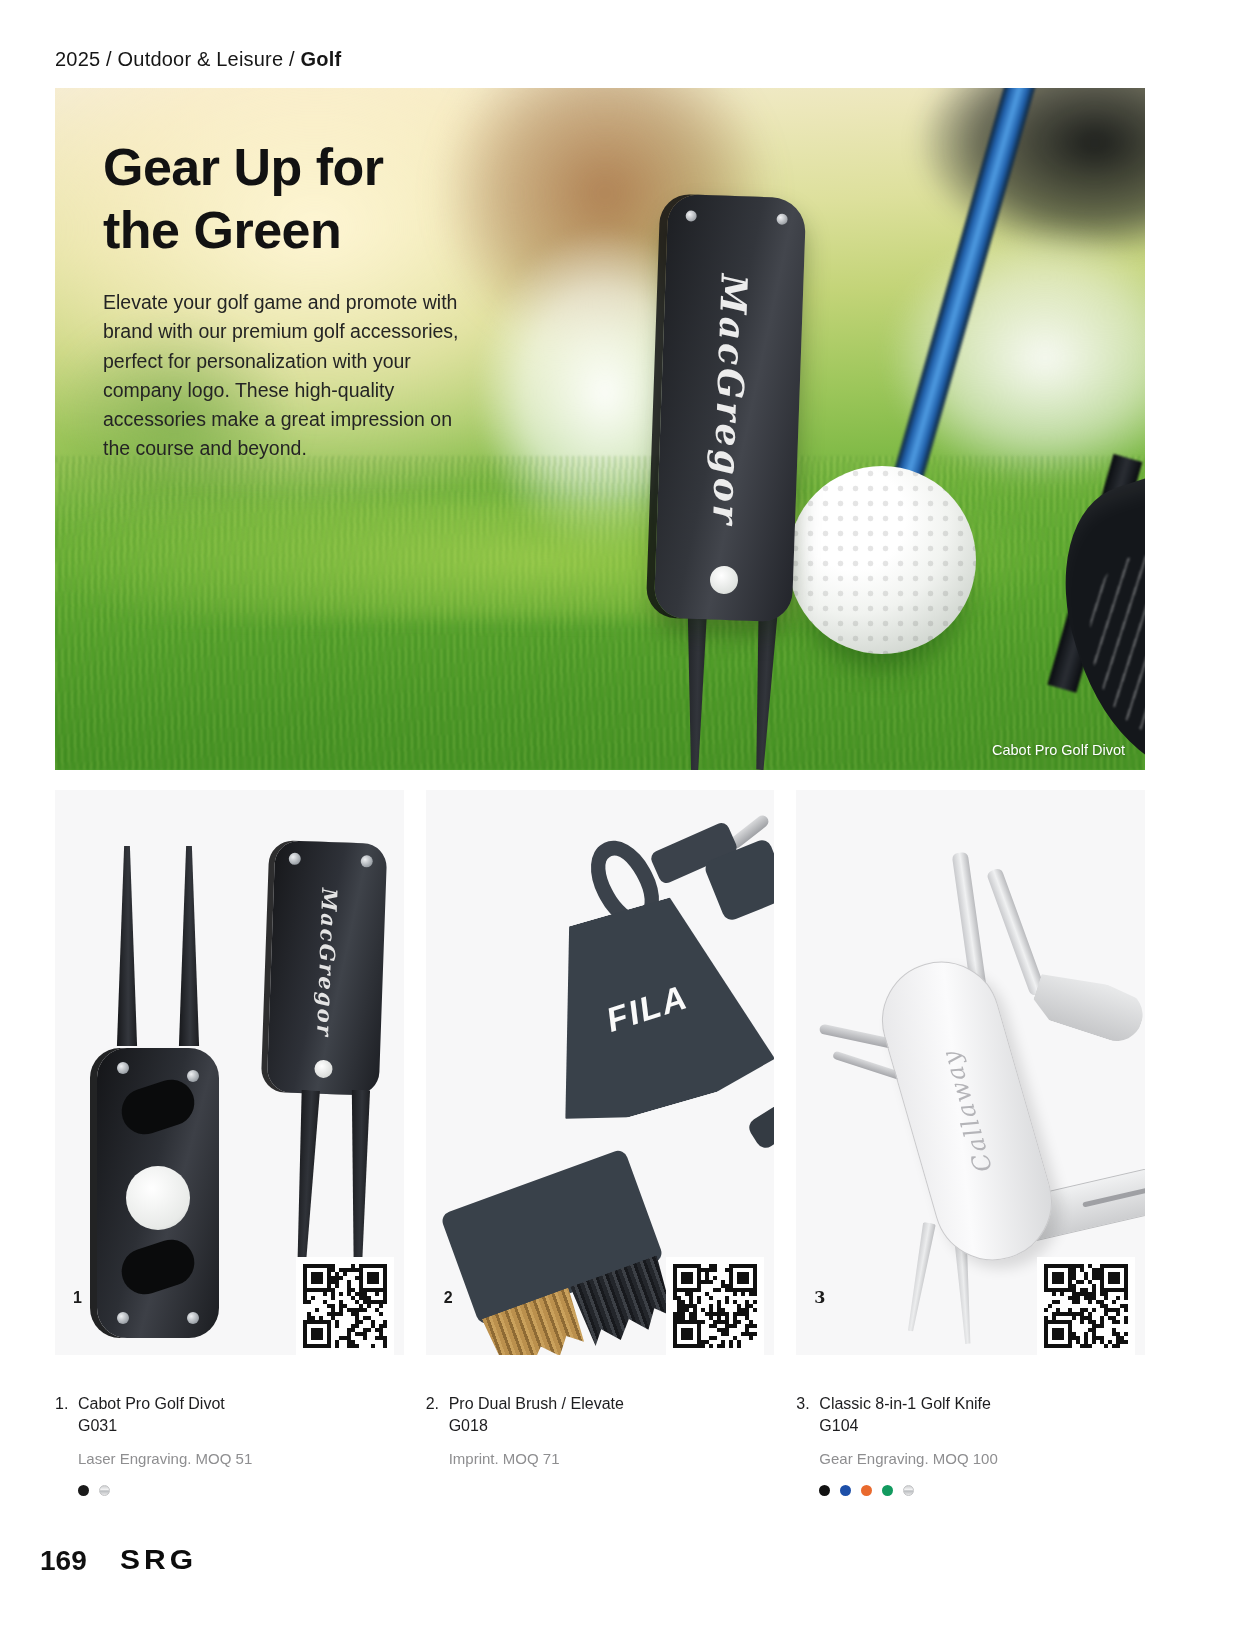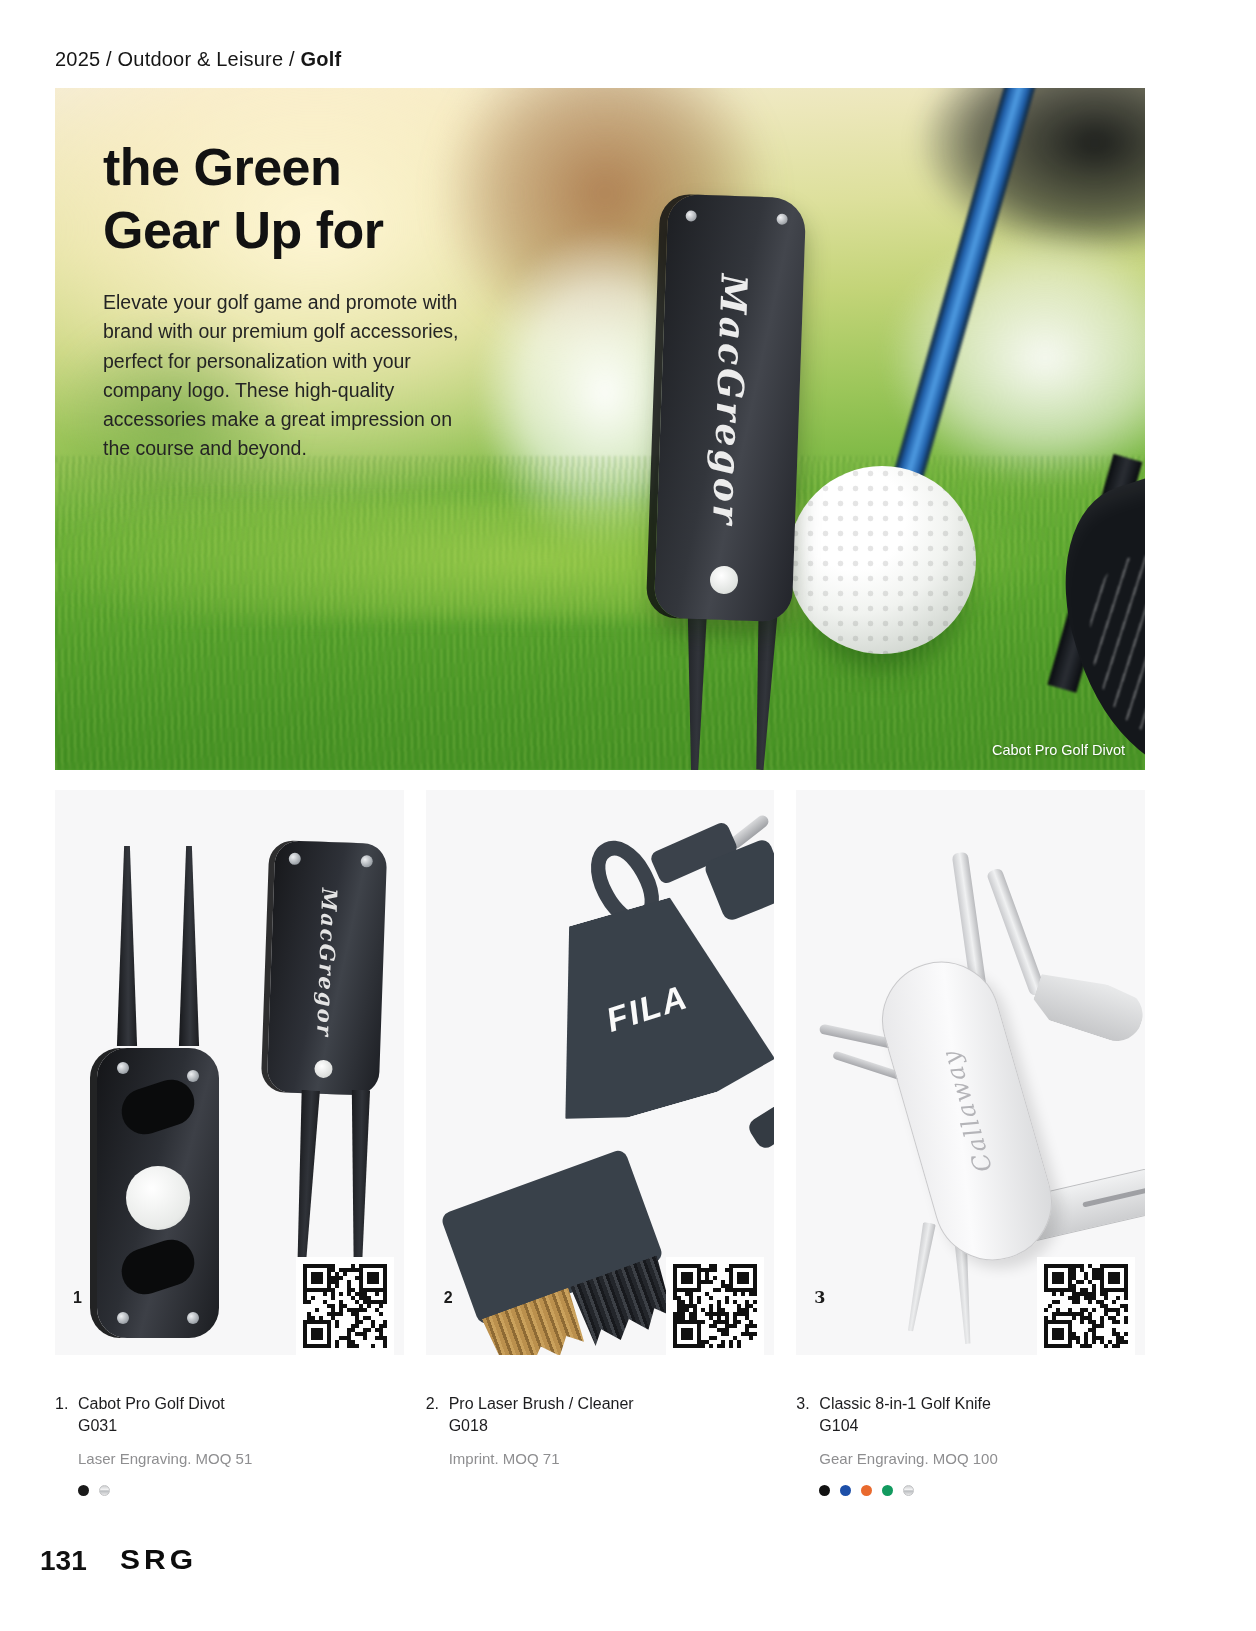--- a/index.html
+++ b/index.html
@@ -223,22 +223,22 @@
     <div class="hero-prong prong-a"></div>
     <div class="hero-prong prong-b"></div>
     <div class="hero-tool-body">
       <span class="screw s-left"></span>
       <span class="screw s-right"></span>
       <div class="hero-logo">MacGregor</div>
       <span class="hole"></span>
     </div>
 
     <div class="hero-title">
+      <div>Gear Up for</div>
       <div>the Green</div>
-      <div>Gear Up for</div>
     </div>
     <div class="hero-desc">Elevate your golf game and promote with brand with our premium golf accessories, perfect for personalization with your company logo. These high-quality accessories make a great impression on the course and beyond.</div>
     <div class="hero-caption">Cabot Pro Golf Divot</div>
   </div>
 
   <div class="cards">
 
     <div class="card">
       <div>
         <div class="c1-prong" style="left:60px; top:56px;"></div>
@@ -1650,21 +1650,21 @@
       <div class="dots">
           <span class="dot" style="background: rgb(26, 26, 26);"></span>
           <span class="dot silver"></span>
         </div>
     </div>
 
     <div class="desc">
       <div class="title-row">
         <span class="n">2.</span>
         <span>
-          <div>Pro Laser Brush / Cleaner</div>
+          <div>Pro Dual Brush / Elevate</div>
           <div>G018</div>
         </span>
       </div>
       <div class="meta">Imprint. MOQ 71</div>
       <div class="dots"></div>
     </div>
 
     <div class="desc">
       <div class="title-row">
         <span class="n">3.</span>
@@ -1677,16 +1677,16 @@
       <div class="dots">
           <span class="dot" style="background: rgb(18, 18, 18);"></span>
           <span class="dot" style="background: rgb(29, 79, 168);"></span>
           <span class="dot" style="background: rgb(233, 106, 46);"></span>
           <span class="dot" style="background: rgb(18, 154, 95);"></span>
           <span class="dot silver"></span>
         </div>
     </div>
   </div>
 
-  <div class="page-num">131</div>
+  <div class="page-num">169</div>
   <div class="brand">SRG</div>
 
 </div>
 
 </body></html>

